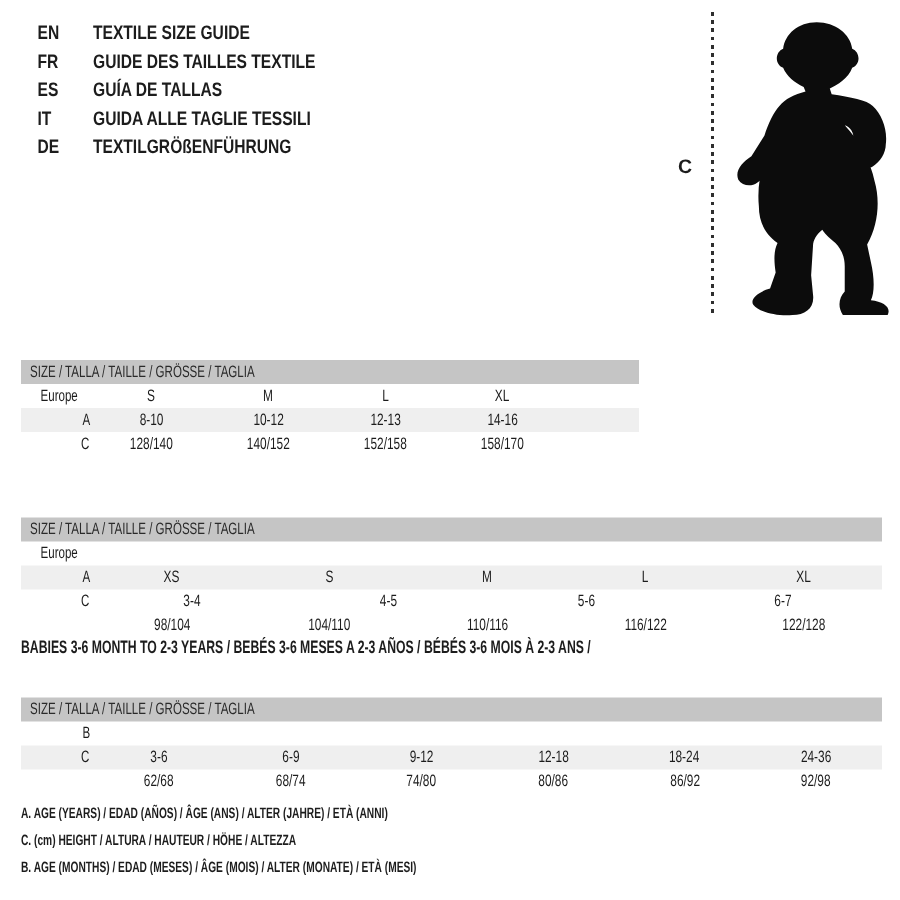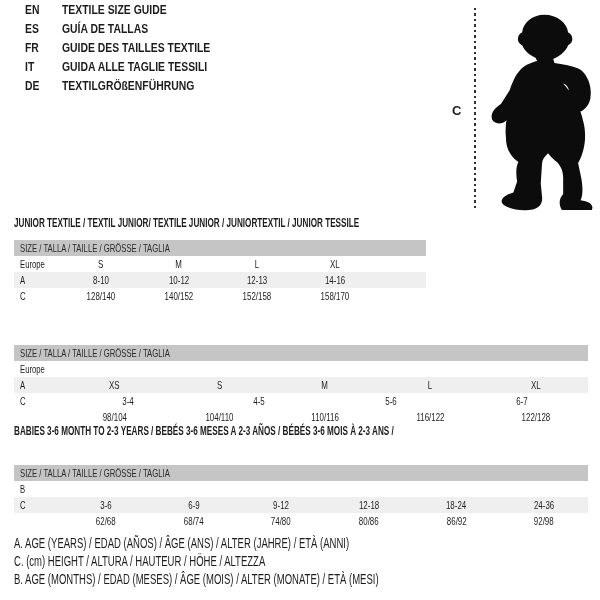--- a/index.html
+++ b/index.html
@@ -2,68 +2,68 @@
 <html><head>
 <meta charset="utf-8">
 <style>
   html,body{margin:0;padding:0;background:#ffffff;}
   .page{position:relative;width:600px;height:600px;background:#ffffff;overflow:hidden;
         font-family:"Liberation Sans",sans-serif;color:#1c1c1c;}
   
   .cond{display:inline-block;transform:scaleX(0.70);transform-origin:0 50%;white-space:nowrap;}
   .condc{display:inline-block;transform:scaleX(0.72);transform-origin:50% 50%;white-space:nowrap;}
   
-  .lang-block{position:absolute;left:25px;top:0;}
+  .lang-block{position:absolute;left:25px;top:12px;}
   .lang-row{display:flex;height:19px;line-height:19px;font-size:13px;font-weight:700;}
   .lang-row .code{width:37px;}
   .lang-row .cond{transform:scaleX(0.80);}
   
   .dash-line{position:absolute;left:474px;top:8px;width:2px;height:202px;
     background:repeating-linear-gradient(to bottom,#2e2e2e 0px,#2e2e2e 2.5px,transparent 2.5px,transparent 5.5px);}
   .fig-c{position:absolute;left:452px;top:103px;font-size:13px;font-weight:700;}
   .baby-svg{position:absolute;left:486px;top:6px;}
   
   .sec-title{position:absolute;left:14px;font-size:12px;font-weight:700;line-height:15px;}
   .sec-title .cond{transform:scaleX(0.68);}
   .sub{font-size:8px;vertical-align:-2px;}
   
   .table{position:absolute;left:14px;font-size:11px;}
   .size-bar{height:16px;line-height:16px;background:#c5c5c5;padding-left:6px;box-sizing:border-box;color:#2a2a2a;}
   .size-bar .cond{transform:scaleX(0.70);}
   .trow{display:flex;height:16px;line-height:16px;}
   .trow.shaded{background:#efefef;}
-  .tlabel{width:48px;padding-left:6px;box-sizing:border-box;text-align:left;}
+  .tlabel{width:48px;padding-left:6px;box-sizing:border-box;text-align:right;}
   .tlabel .cond{transform:scaleX(0.70);}
   .tcell{text-align:center;}
   .t-junior{width:412px;}
   .t-junior .tcell{width:78px;}
   .t-wide{width:574px;}
   .t-wide .tcell{flex:1;margin-top:16px;}
   
   .footnotes{position:absolute;left:14px;top:534px;}
-  .fn{height:18px;line-height:18px;font-size:14px;font-weight:400;}
+  .fn{height:18px;line-height:18px;font-size:10px;font-weight:700;}
   .fn .cond{transform:scaleX(0.68);}
 </style>
 </head>
 <body>
 
 <div class="page">
 
   <div class="lang-block">
     <div class="lang-row">
       <span class="code"><span class="cond">EN</span></span>
       <span><span class="cond">TEXTILE SIZE GUIDE</span></span>
     </div>
     <div class="lang-row">
+      <span class="code"><span class="cond">FR</span></span>
+      <span><span class="cond">GUIDE DES TAILLES TEXTILE</span></span>
+    </div>
+    <div class="lang-row">
       <span class="code"><span class="cond">ES</span></span>
       <span><span class="cond">GUÍA DE TALLAS</span></span>
-    </div>
-    <div class="lang-row">
-      <span class="code"><span class="cond">FR</span></span>
-      <span><span class="cond">GUIDE DES TAILLES TEXTILE</span></span>
     </div>
     <div class="lang-row">
       <span class="code"><span class="cond">IT</span></span>
       <span><span class="cond">GUIDA ALLE TAGLIE TESSILI</span></span>
     </div>
     <div class="lang-row">
       <span class="code"><span class="cond">DE</span></span>
       <span><span class="cond">TEXTILGRÖßENFÜHRUNG</span></span>
     </div>
   </div>
@@ -76,23 +76,20 @@
       L67,90 C67,84 65,80 62,79 C70,90 76,104 78,117 C81,130 80,147 74,160
       L76,172 C78,183 78,193 76,198 C83,199 87,203 85,208 L61,208 C58,202 59,196 62,192
       L62,175 C62,168 60,163 57,159 C53,155 51,152 50,150 C47,153 45,157 45,161
       L44,181 L45,194 C46,203 41,208 34,208 C26,209 16,206 13,201 C11,197 16,192 22,190
       L25,179 C24,171 24,164 26,159 C19,153 16,144 16,134 C15,121 17,107 21,97
       C24,89 28,84 32,80 C29,87 25,96 22,104 L18,113 C16,121 8,122 5,116 C3,110 7,104 12,100
       L19,86 C21,78 24,70 27,66 C30,61 35,58 41,56 L40,53 C35,50 31,46 29,40
       C24,37 25,29 29,27 C30,17 37,9 47,9 Z"></path>
   </svg>
 
-  <div class="sec-title" style="top:216px;">
-    <span class="cond">JUNIOR TEXTILE / TEXTIL JUNIOR/ TEXTILE JUNIOR / JUNIORTEXTIL / JUNIOR TESSILE</span>
-  </div>
   <div class="table t-junior" style="top:240px;">
     <div class="size-bar">
       <span class="cond">SIZE / TALLA / TAILLE / GRÖSSE / TAGLIA</span>
     </div>
     <div class="trow">
       <span class="tlabel"><span class="cond">Europe</span></span>
       <span class="tcell"><span class="condc">S</span></span>
       <span class="tcell"><span class="condc">M</span></span>
       <span class="tcell"><span class="condc">L</span></span>
       <span class="tcell"><span class="condc">XL</span></span>

